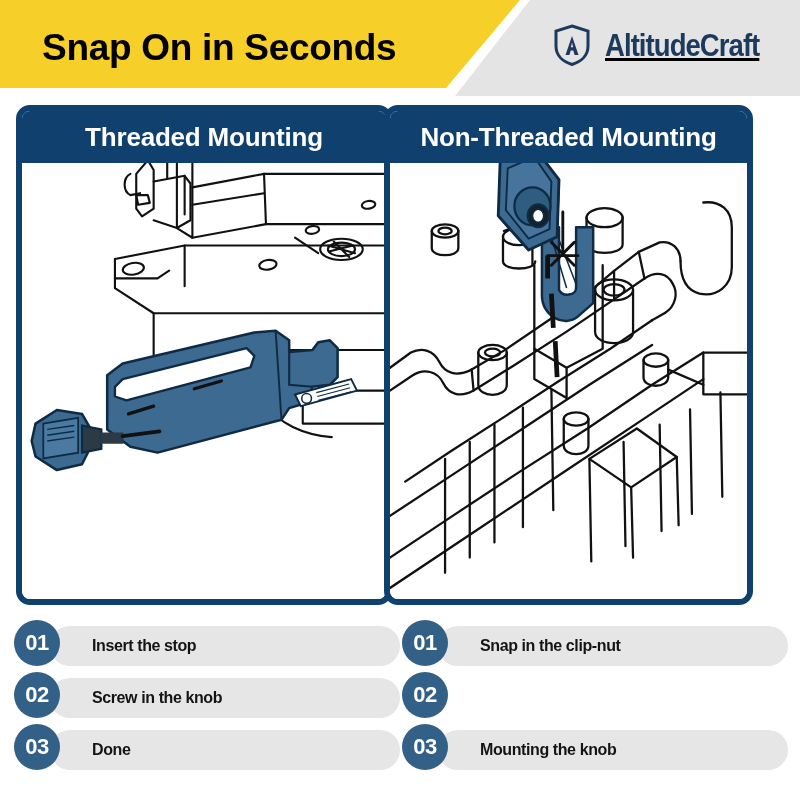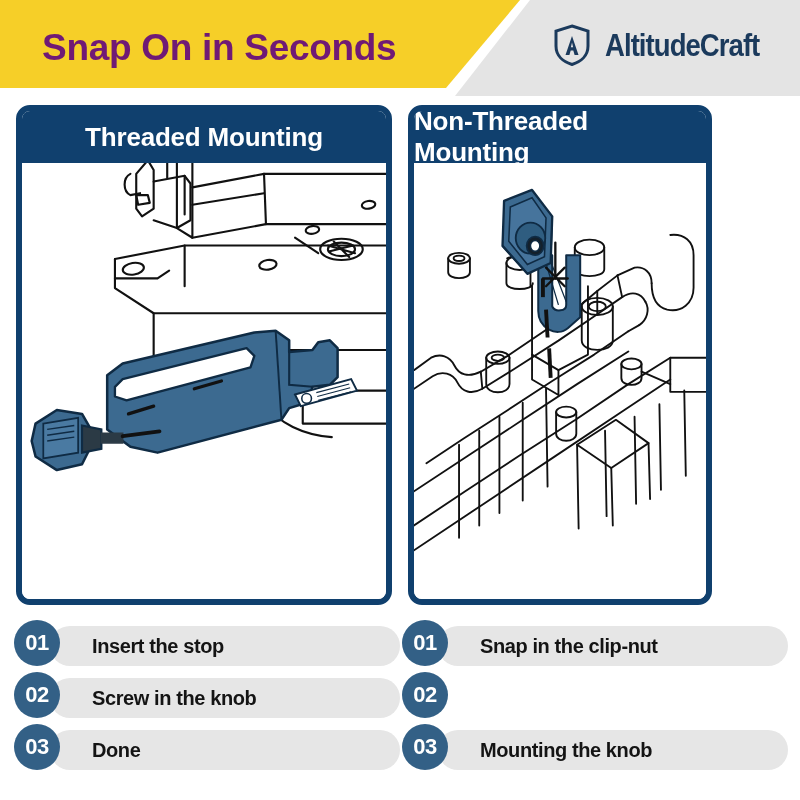--- a/index.html
+++ b/index.html
@@ -46,32 +46,33 @@
   }
   .header-title {
     position: absolute;
     left: 42px;
     top: 20px;
     width: 420px;
     height: 56px;
     line-height: 56px;
     font-size: 37px;
     font-weight: bold;
-    color: #701a75;
+    color: #000000;
     letter-spacing: -0.3px;
     white-space: nowrap;
   }
   .brand {
     position: absolute;
     right: 16px;
     top: 22px;
     height: 46px;
     display: flex;
     align-items: center;
     gap: 14px;
+    text-decoration: underline;
   }
   .brand-shield { width: 38px; height: 42px; display: block; }
   .brand-name {
     font-size: 32px;
     font-weight: bold;
     color: #1b3a5c;
     letter-spacing: -1.1px;
     transform: scaleX(0.86);
     transform-origin: left center;
     white-space: nowrap;
@@ -83,21 +84,21 @@
     top: 105px;
     width: 376px;
     height: 500px;
     border: 6px solid #10406e;
     border-radius: 14px;
     background: #ffffff;
     box-sizing: border-box;
     overflow: hidden;
   }
   .panel.left  { left: 16px; }
-  .panel.right { left: 408px; width: 304px; }
+  .panel.right { left: 384px; width: 369px; }
 
   .panel-header {
     position: absolute;
     left: 0; top: 0;
     width: 100%;
     height: 52px;
     background: #10406e;
     color: #ffffff;
     font-size: 26px;
     font-weight: bold;
@@ -163,21 +164,21 @@
     flex: 1 1 auto;
     height: 40px;
     background: #e6e6e6;
     border-radius: 20px;
     display: flex;
     align-items: center;
     padding-left: 42px;
     box-sizing: border-box;
   }
   .step-label {
-    font-size: 20px;
+    font-size: 16px;
     font-weight: bold;
     color: #141414;
     letter-spacing: -0.4px;
     white-space: nowrap;
   }
 </style>
 </head>
 <body>
 
 <div id="page">

